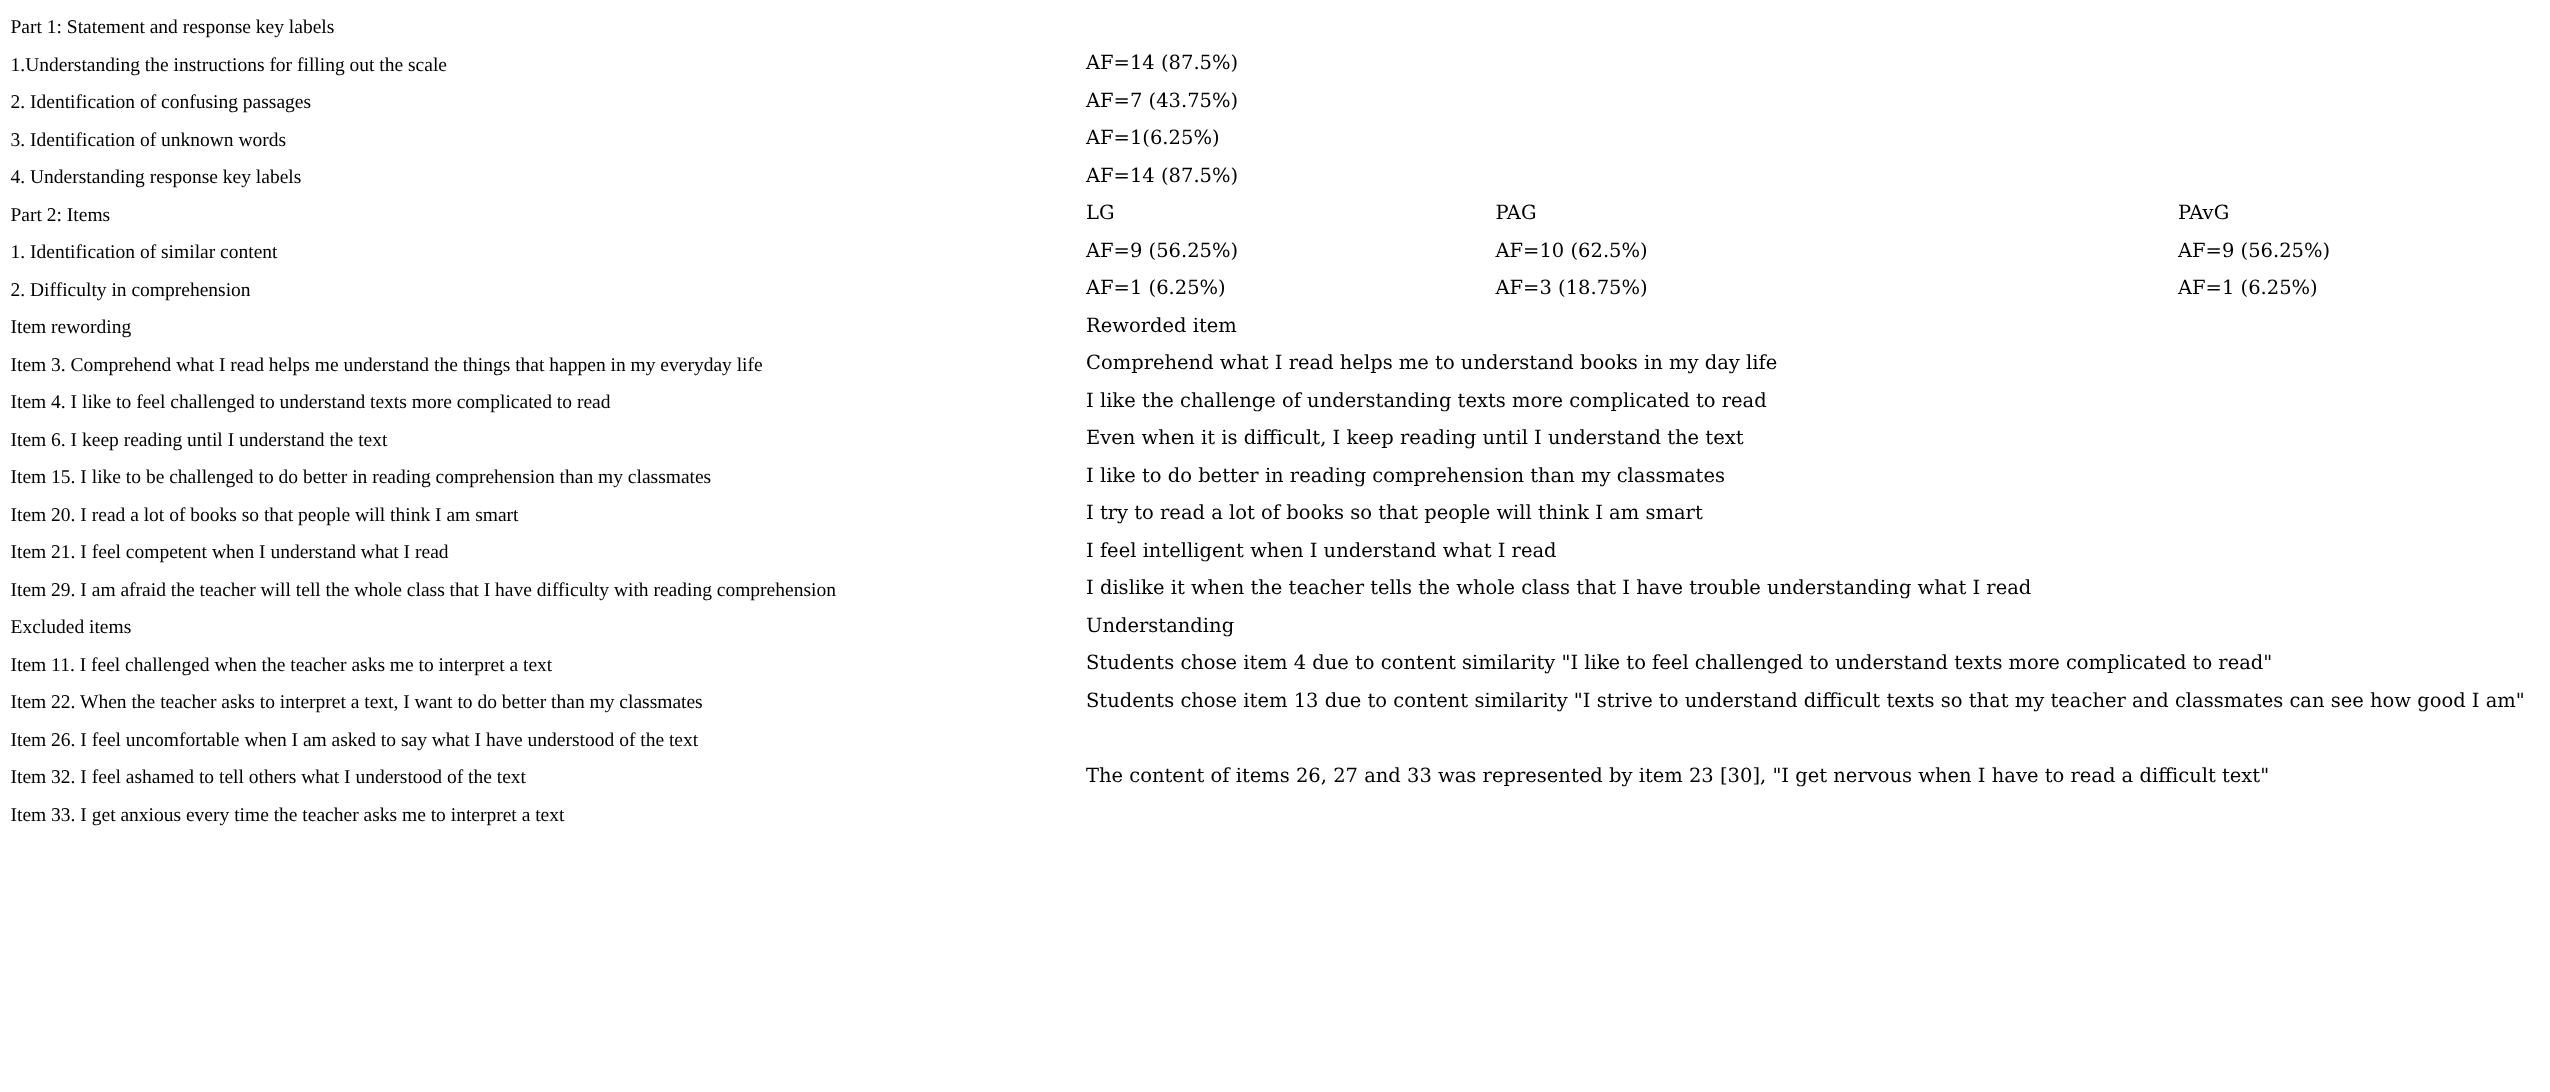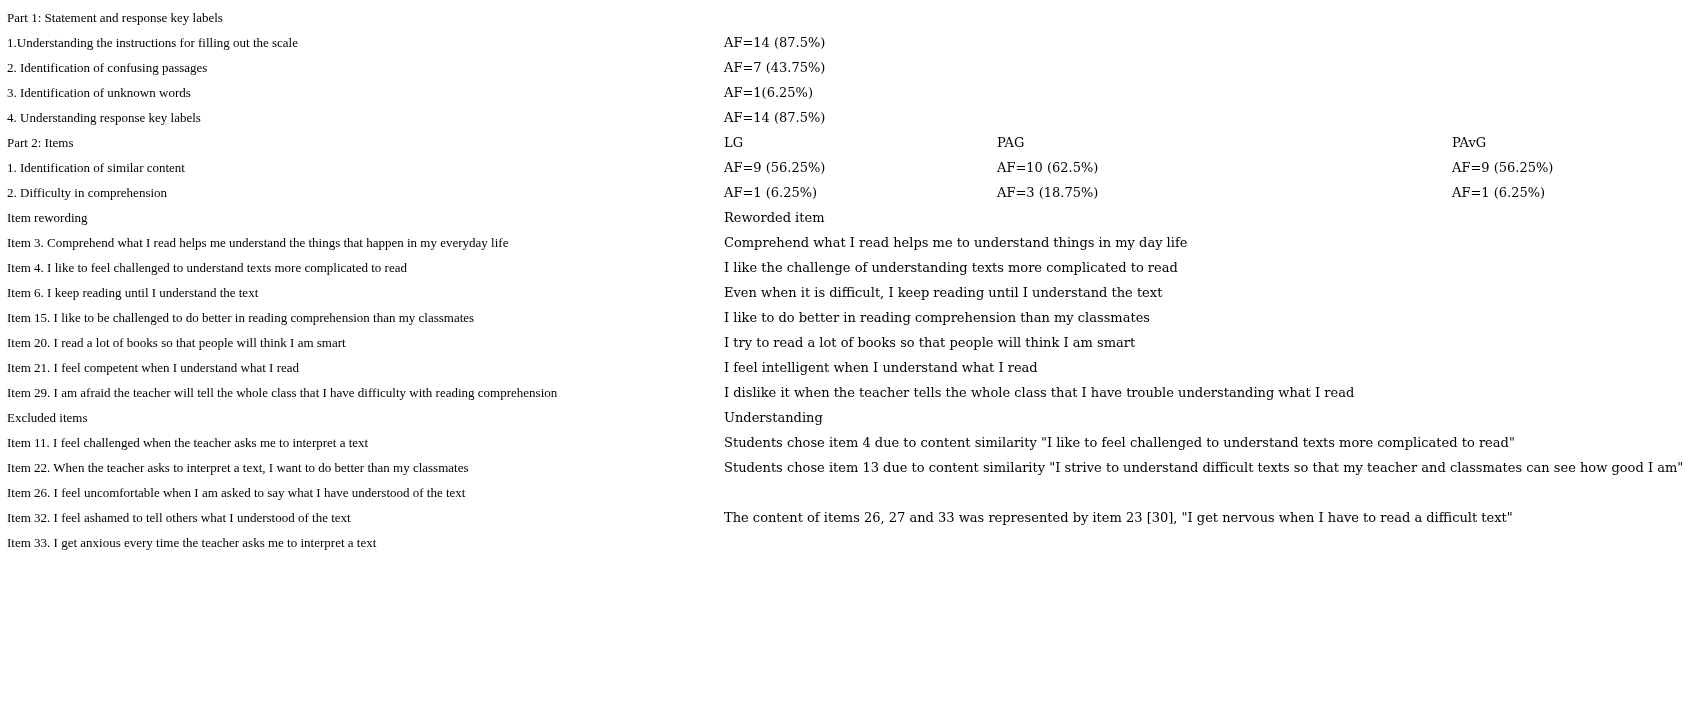--- a/index.html
+++ b/index.html
@@ -56,21 +56,21 @@
     <span class="c c3">AF=3 (18.75%)</span>
     <span class="c c4">AF=1 (6.25%)</span>
   </div>
 
   <div class="row section">
     <span class="c c1">Item rewording</span>
     <span class="c c2">Reworded item</span>
   </div>
   <div class="row">
     <span class="c c1">Item 3. Comprehend what I read helps me understand the things that happen in my everyday life</span>
-    <span class="c c2">Comprehend what I read helps me to understand things in my day life</span>
+    <span class="c c2">Comprehend what I read helps me to understand books in my day life</span>
   </div>
   <div class="row">
     <span class="c c1">Item 4. I like to feel challenged to understand texts more complicated to read</span>
     <span class="c c2">I like the challenge of understanding texts more complicated to read</span>
   </div>
   <div class="row">
     <span class="c c1">Item 6. I keep reading until I understand the text</span>
     <span class="c c2">Even when it is difficult, I keep reading until I understand the text</span>
   </div>
   <div class="row">

